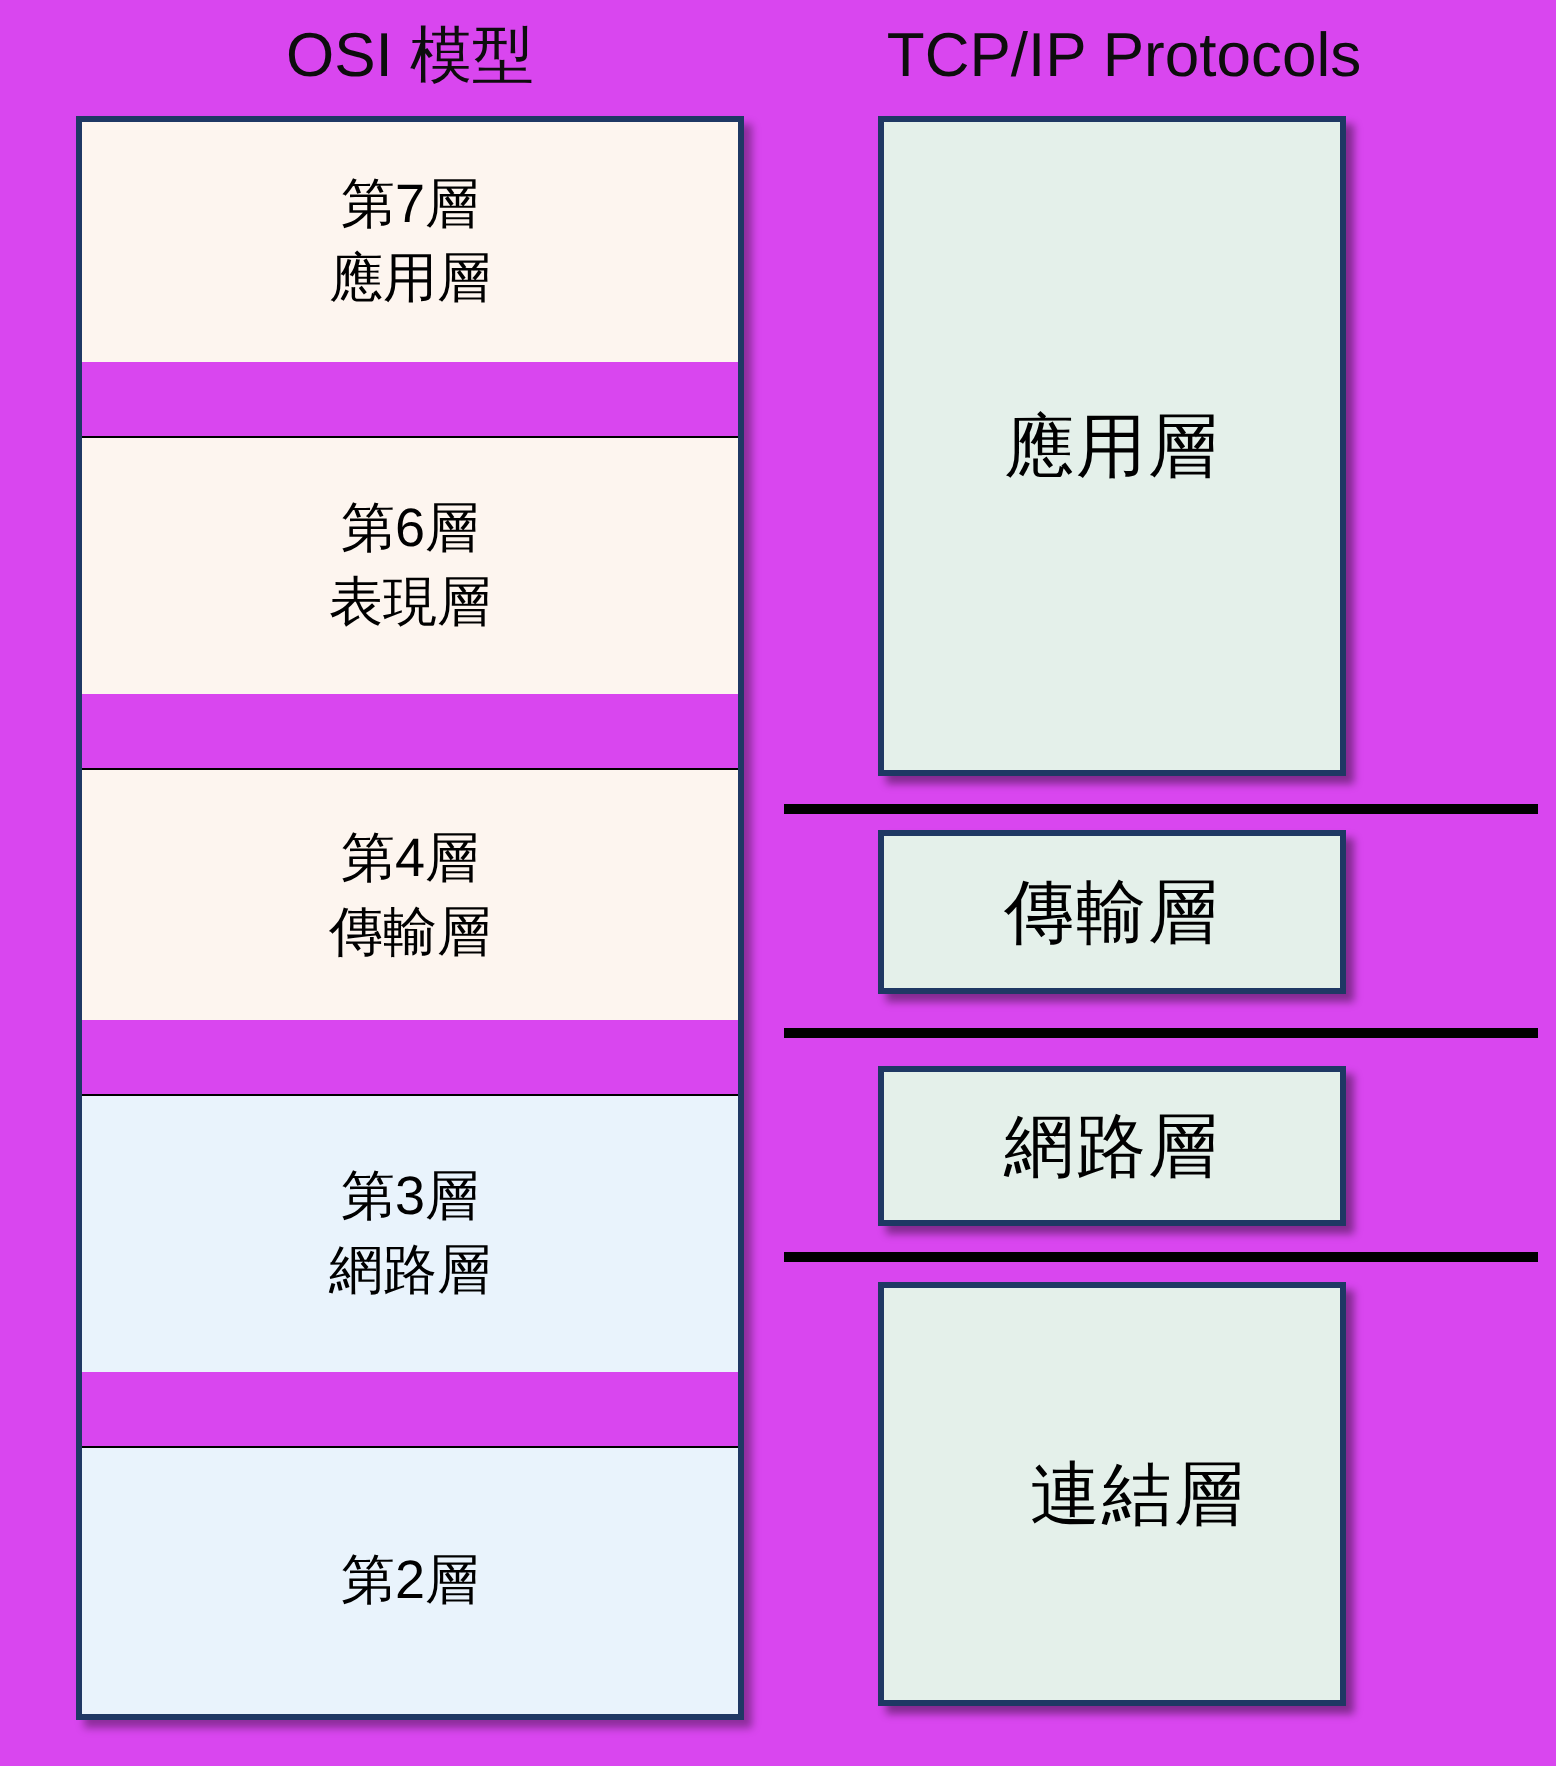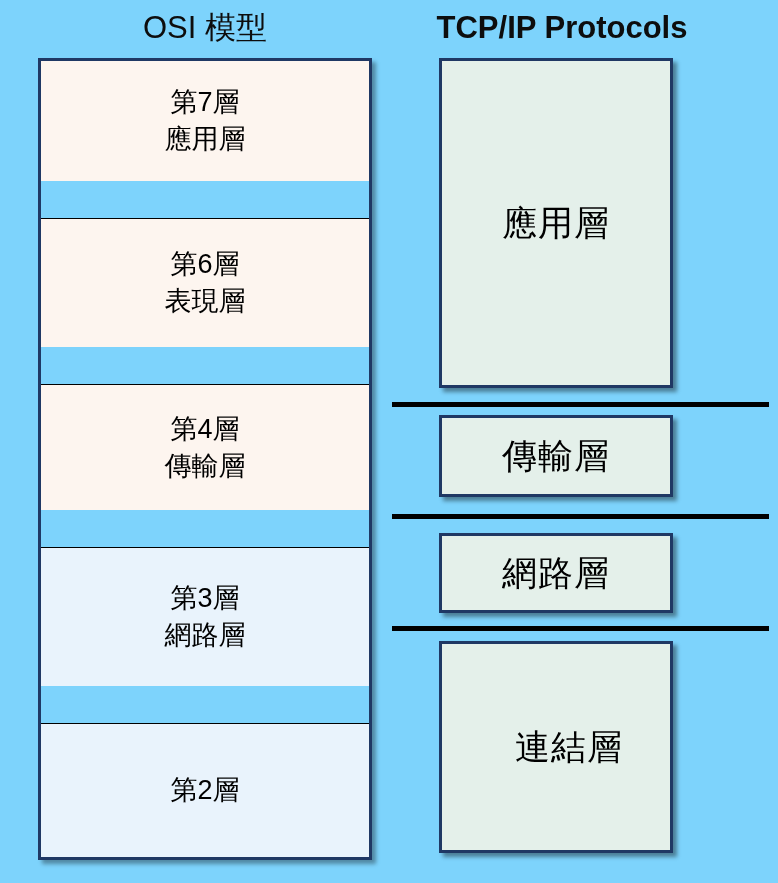--- a/index.html
+++ b/index.html
@@ -1,23 +1,23 @@
 <!DOCTYPE html>
 <html><head>
 <meta charset="utf-8">
 <style>
   html,body{margin:0;padding:0;background:#ffffff;}
   body{font-family:"Liberation Sans","DejaVu Sans",sans-serif;color:#000;}
-  .stage{position:relative;width:778px;height:883px;background:#7dd3fc;overflow:hidden;}
+  .stage{position:relative;width:778px;height:883px;background:#d946ef;overflow:hidden;}
 
   
   .col-title{position:absolute;top:6px;height:44px;line-height:44px;
              font-size:31px;text-align:center;color:#0d0d0d;white-space:nowrap;}
   .osi-title{left:38px;width:334px;}
-  .tcpip-title{left:392px;width:340px;font-weight:bold;}
+  .tcpip-title{left:392px;width:340px;}
 
   
   .osi-box{position:absolute;left:38px;top:58px;width:334px;height:802px;
            box-sizing:border-box;border:3px solid #1f3864;
            box-shadow:4px 4px 4px rgba(0,0,0,0.35);
            display:flex;flex-direction:column;}
   .osi-layer{flex:1 1 0;display:flex;flex-direction:column;justify-content:center;
              align-items:center;text-align:center;font-size:27px;line-height:37px;}
   .osi-layer + .osi-layer{border-top:1.5px solid #000;margin-top:37px;}
   .bg-cream{background:#fdf5ef;}

